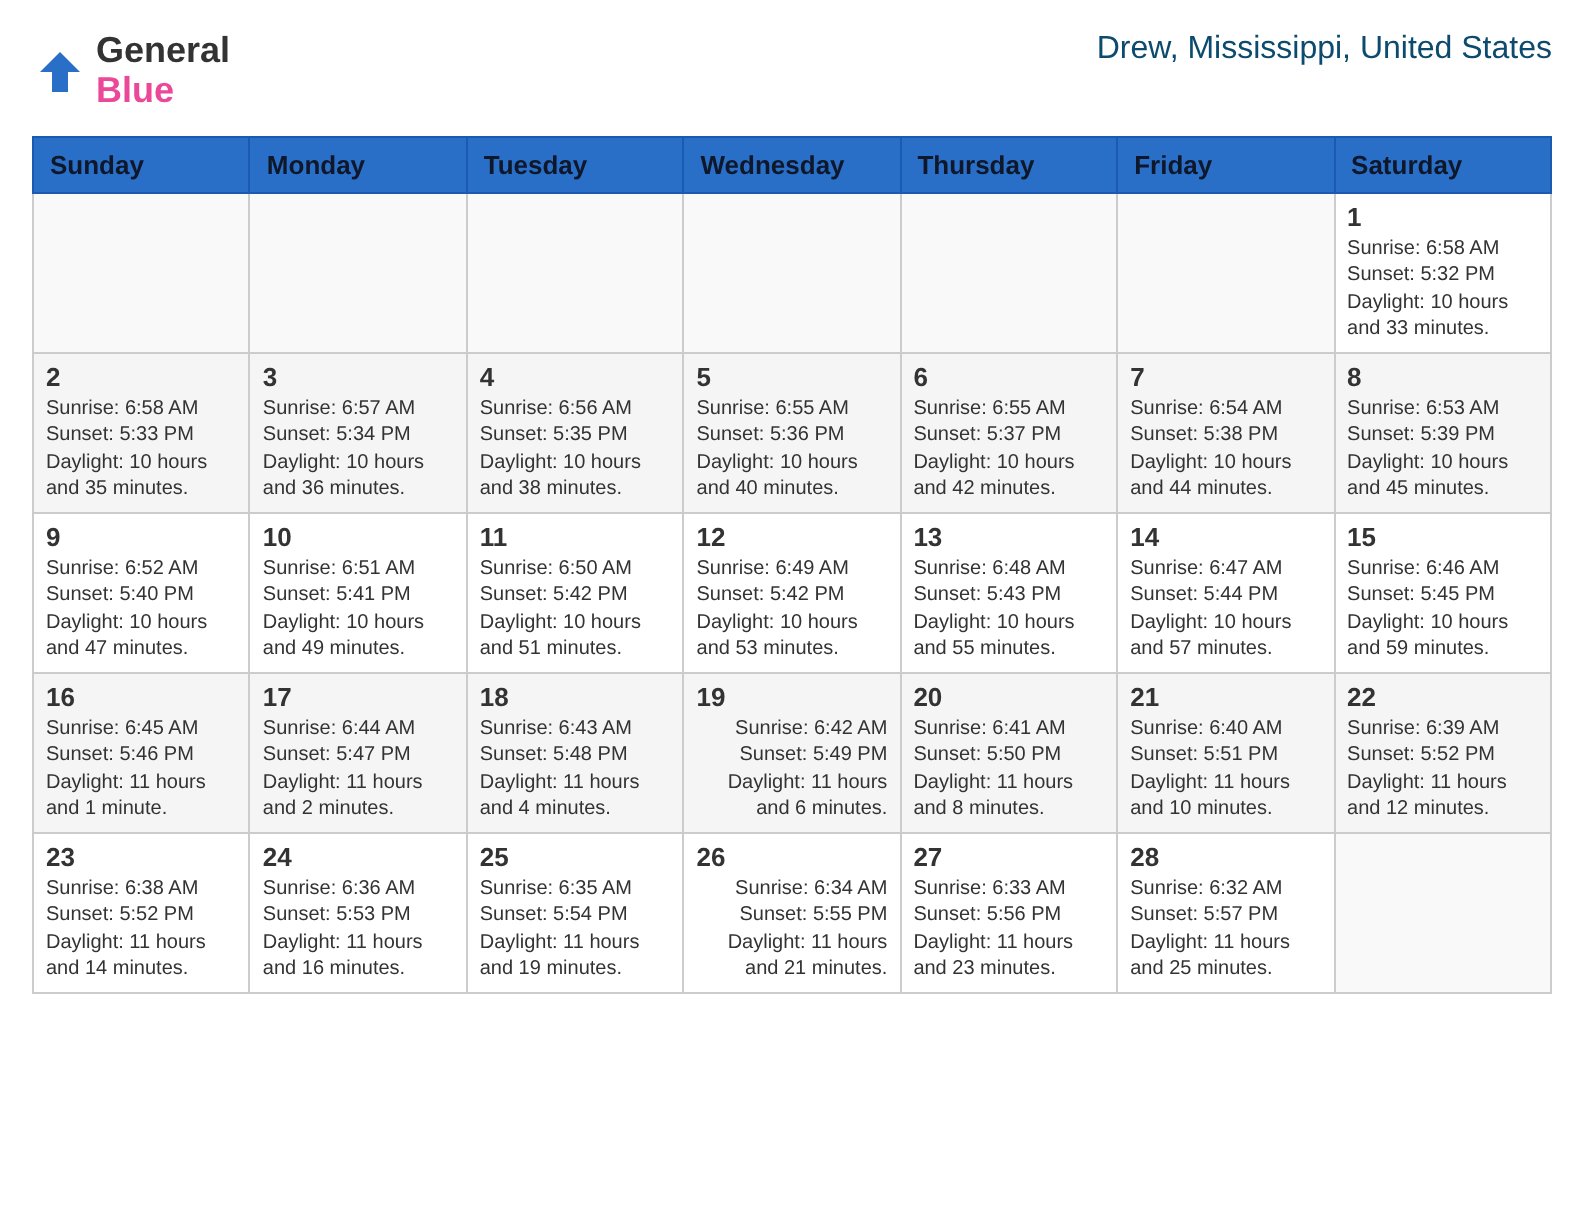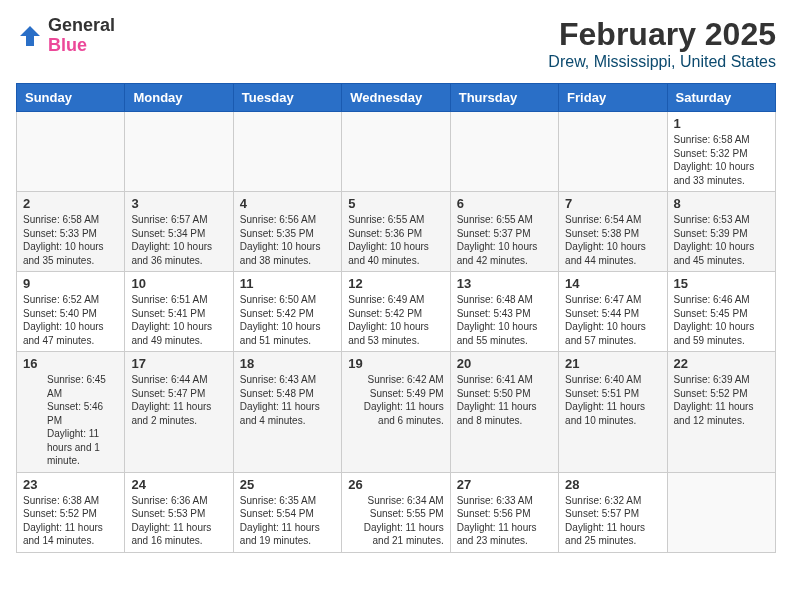--- a/index.html
+++ b/index.html
@@ -52,21 +52,21 @@
       font-size: 16px;
       color: #0c4a6e;
     }
     .calendar {
       width: 100%;
       border-collapse: collapse;
       border: 1px solid #ccc;
     }
     .calendar th {
       background: #2a6fc7;
-      color: #ffffff;
+      color: #0f172a;
       font-size: 13px;
       font-weight: bold;
       padding: 6px 8px;
       text-align: left;
       border: 1px solid #1a5ab0;
     }
     .calendar td {
       vertical-align: top;
       border: 1px solid #ccc;
       padding: 4px 6px;
@@ -101,21 +101,20 @@
   <div class="logo">
     <svg class="logo-icon" viewBox="0 0 28 28" xmlns="http://www.w3.org/2000/svg">
       <polygon points="14,4 24,14 18,14 18,24 10,24 10,14 4,14" fill="#2a6fc7"></polygon>
     </svg>
     <div class="logo-text">
       <span class="logo-general">General</span>
       <span class="logo-blue">Blue</span>
     </div>
   </div>
   <div class="title-block">
-    <div class="month-title">February 2025</div>
     <div class="location">Drew, Mississippi, United States</div>
   </div>
 </div>
 
 <table class="calendar">
   <thead>
     <tr>
     <th>Sunday</th>
         <th>Monday</th>
         <th>Tuesday</th>
@@ -224,21 +223,21 @@
         <td>
           <div class="day-num">15</div>
           <div class="day-info" style="white-space: pre-line;">Sunrise: 6:46 AM
 Sunset: 5:45 PM
 Daylight: 10 hours and 59 minutes.</div>
         </td>
       </tr>
       <tr class="row-bg-alt">
         <td>
           <div class="day-num">16</div>
-          <div class="day-info" style="white-space: pre-line; margin-left: 24px;">Sunrise: 6:45 AM
+          <div class="day-info" style="white-space: pre-line;">Sunrise: 6:45 AM
 Sunset: 5:46 PM
 Daylight: 11 hours and 1 minute.</div>
         </td>
         <td>
           <div class="day-num">17</div>
           <div class="day-info" style="white-space: pre-line;">Sunrise: 6:44 AM
 Sunset: 5:47 PM
 Daylight: 11 hours and 2 minutes.</div>
         </td>
         <td>

